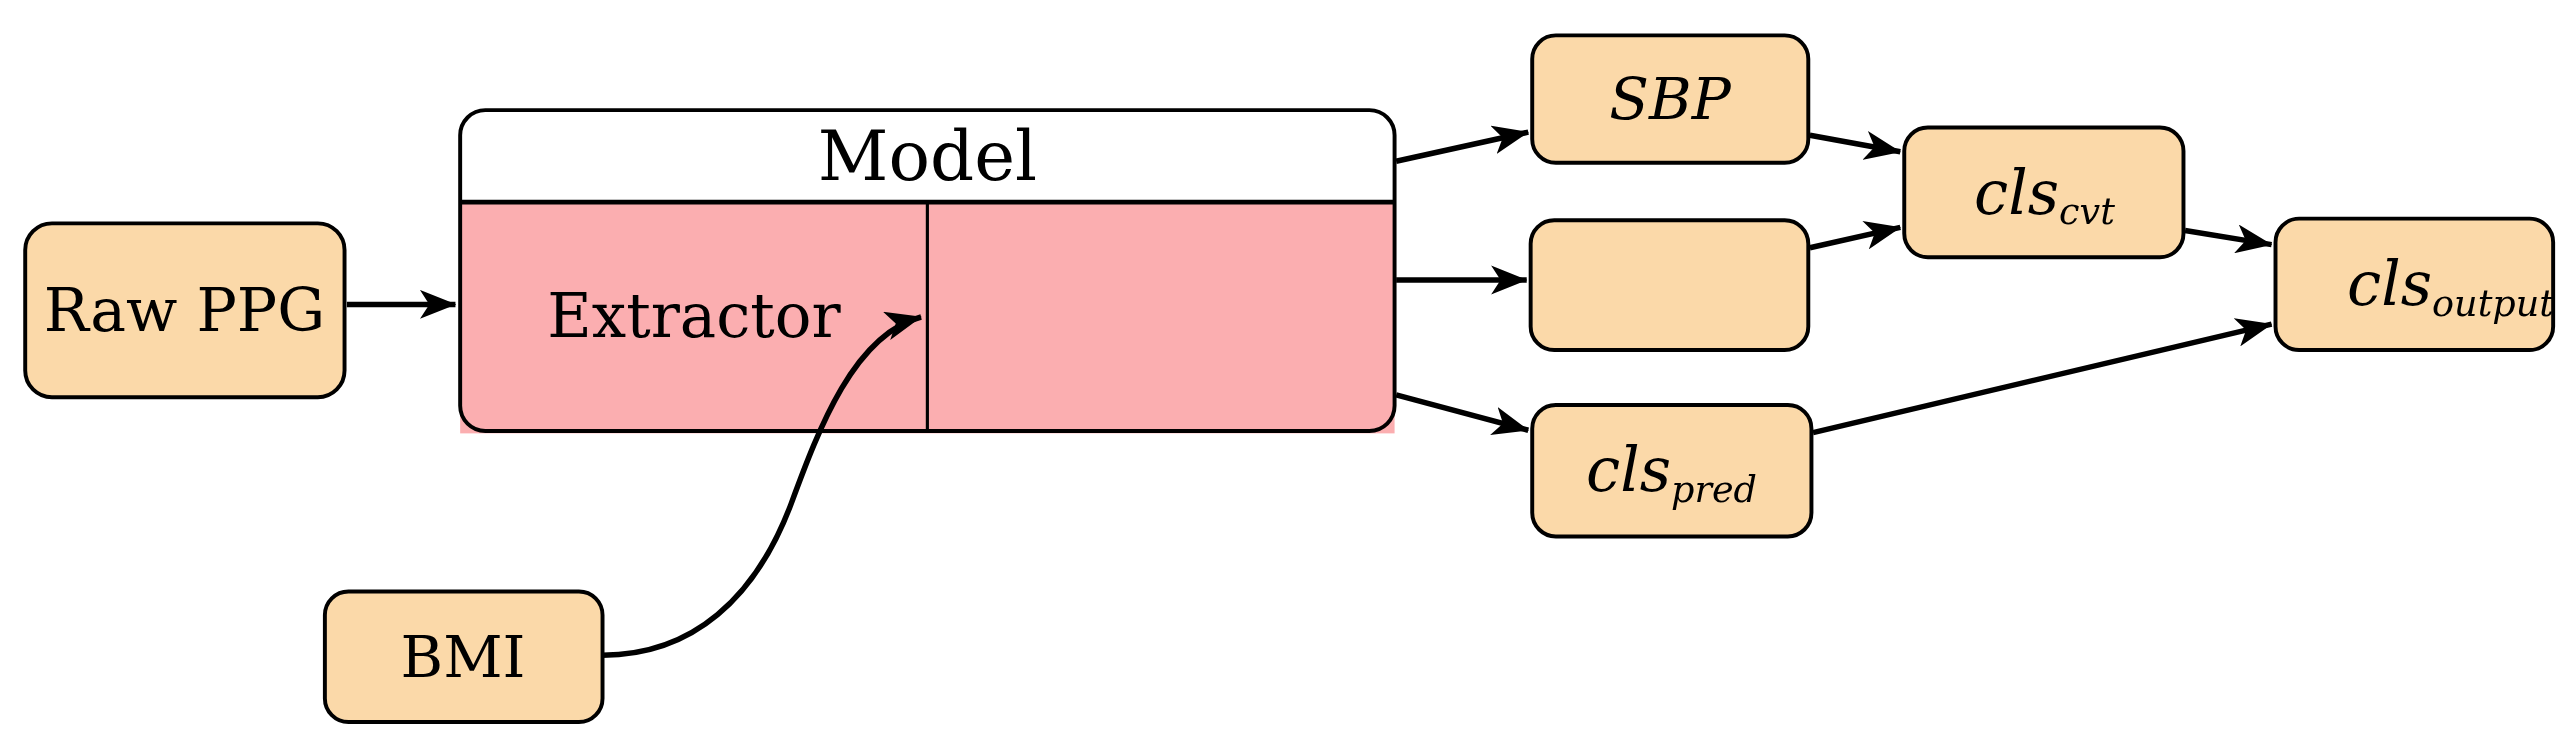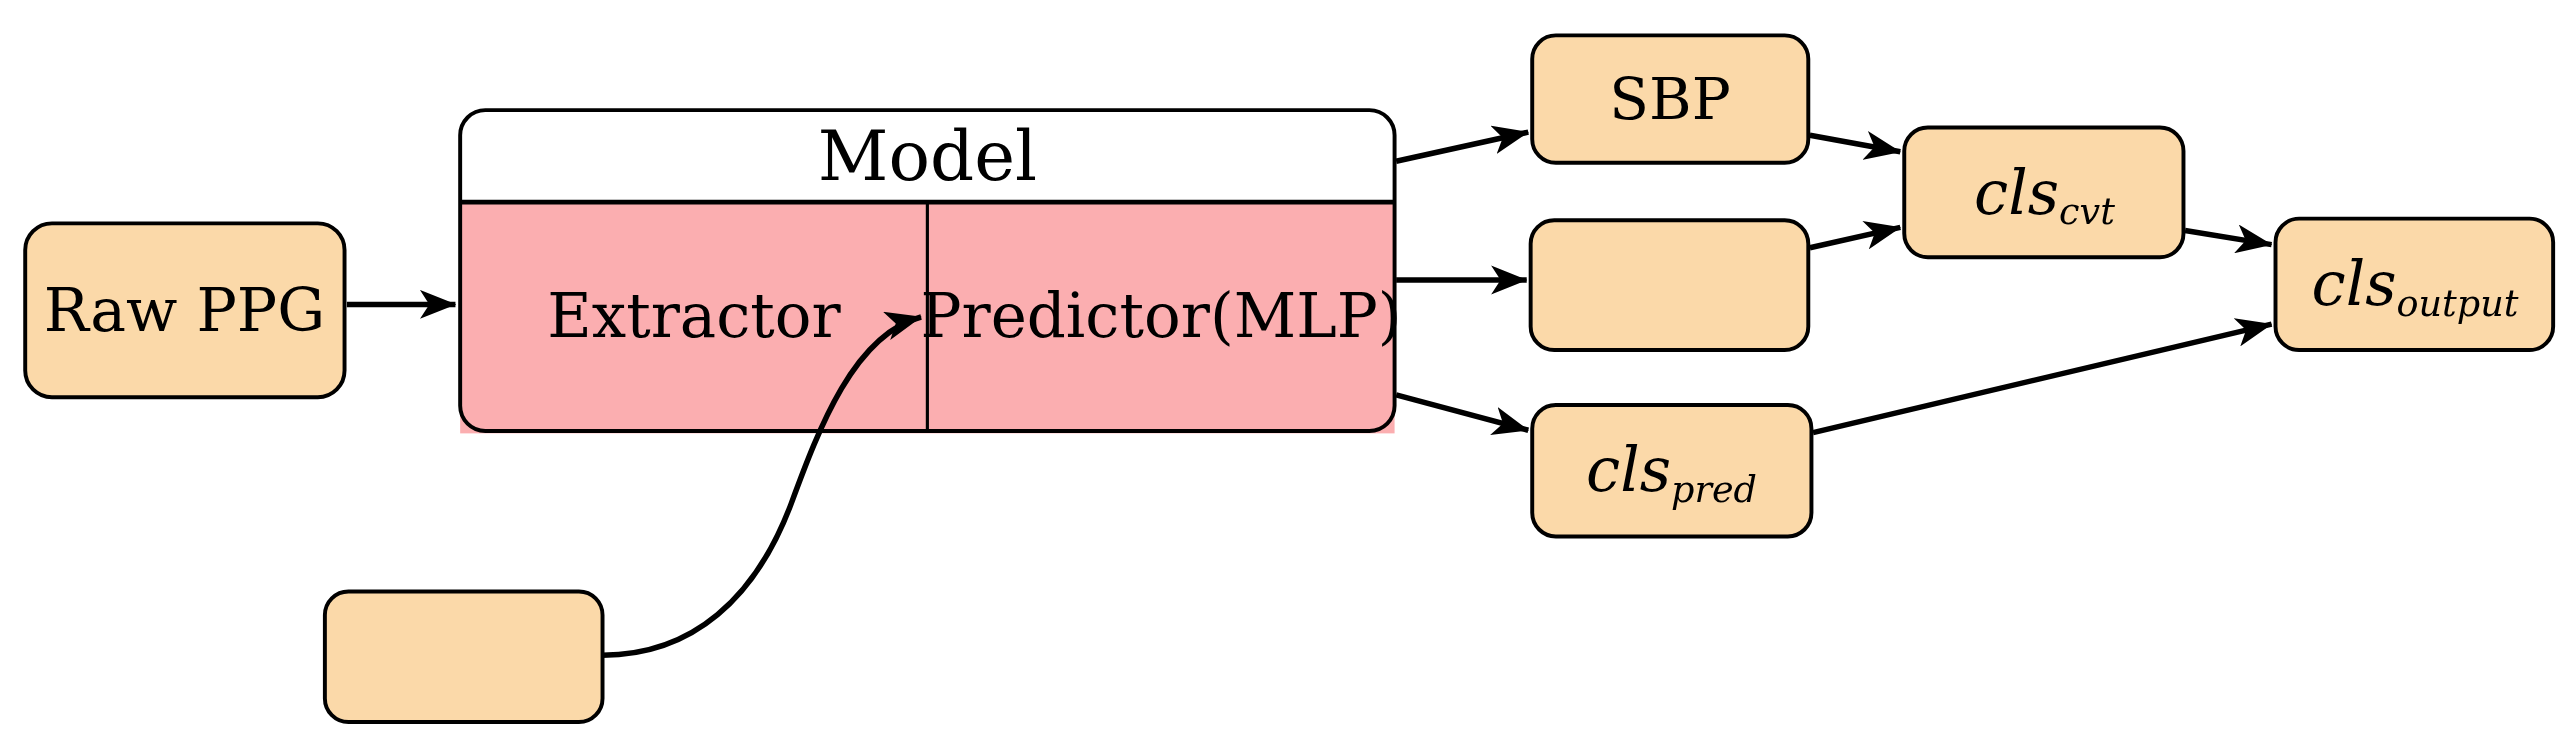--- a/index.html
+++ b/index.html
@@ -92,35 +92,32 @@
   </svg>
 
   <div class="label lbl-title" style="left:460px;  top:110px; width:935px; height:92px;">Model</div>
 
   <div class="label lbl-node" style="left:24.4px;   top:224px; width:320px;  height:174px;">Raw PPG</div>
 
   <div class="label lbl-cell cell-multiline" style="left:460px; top:202px; width:468px; height:229px;">
     <span>Extractor</span>
   </div>
 
-  <div class="label lbl-cell cell-multiline" style="left:927px; top:202px; width:468px; height:229px;">
-    <span>Predictor</span>
-    <span>(MLP)</span>
-  </div>
 
-  <div class="label lbl-small" style="left:1532px; top:35px;  width:276px; height:128px;">SBP</div>
+  <div class="label lbl-small" style="left:1532px; top:35px;  width:276px; height:128px;font-style:italic;">SBP</div>
 
 
   <div class="label" style="left:1532px; top:405px; width:279px; height:131px;align-items:center;">
     <span class="mathlabel"><span>cls</span><sub>pred</sub></span>
   </div>
 
   <div class="label" style="left:1905px; top:128px; width:279px; height:130px;text-align:right;">
     <span class="mathlabel"><span>cls</span><sub>cvt</sub></span>
   </div>
 
-  <div class="label" style="left:2276px; top:219px; width:278px; height:131px;">
+  <div class="label" style="left:2276px; top:219px; width:278px; height:131px;justify-content:flex-end;">
     <span class="mathlabel"><span>cls</span><sub>output</sub></span>
   </div>
 
+  <div class="label lbl-small" style="left:324px; top:592px; width:278px; height:131px;">BMI</div>
 
 </div>
 
 
 </body></html>

